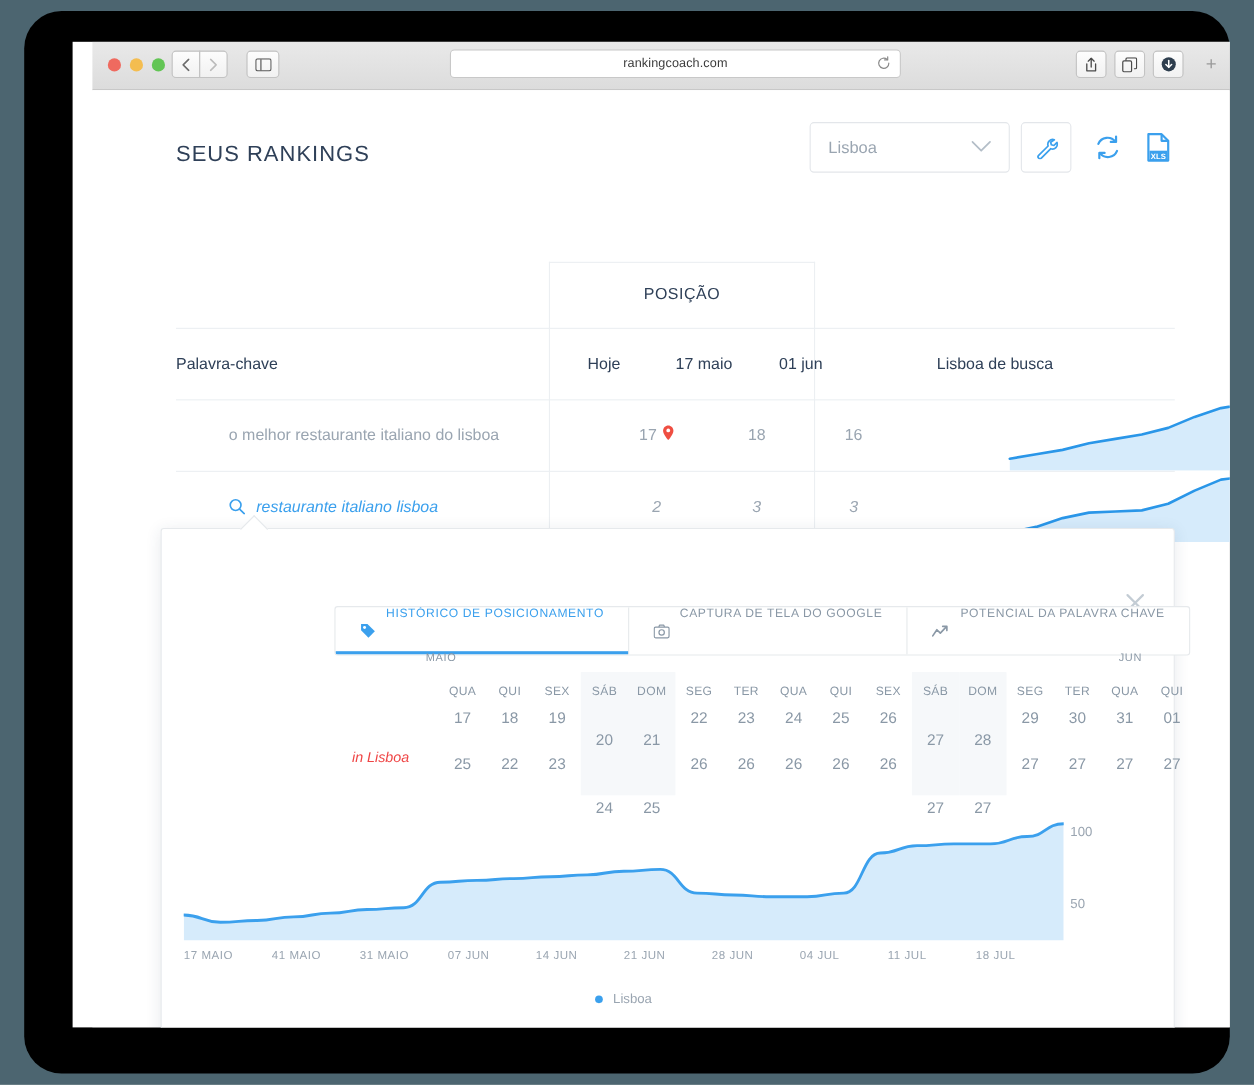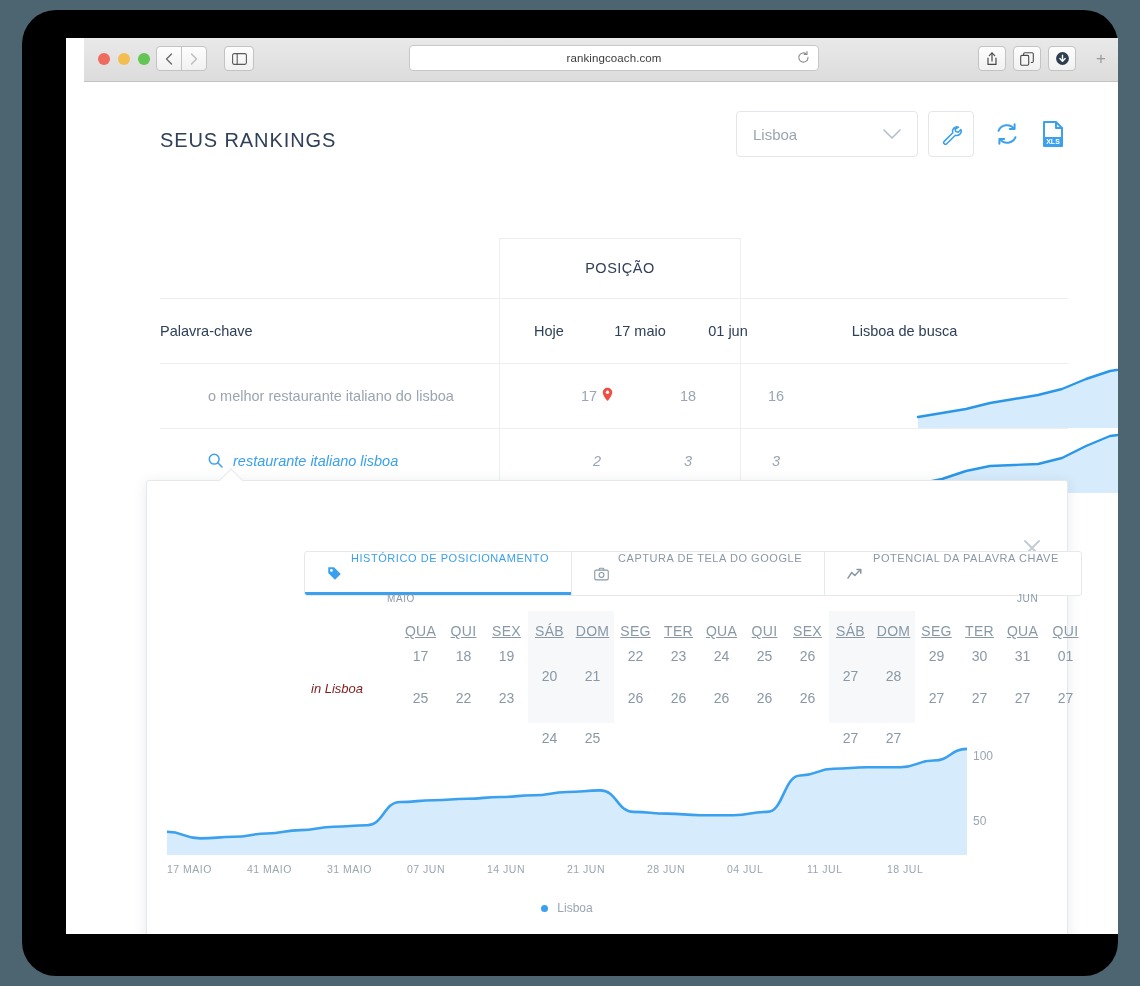--- a/index.html
+++ b/index.html
@@ -199,30 +199,30 @@
     width: 100%; height: 3px; background: #3ba0ed;
   }
   .ptab .ti { display: flex; align-items: center; }
 
   
   #cal-strip { position: absolute; left: 44px; top: 112px; width: 836px; height: 130px; }
   #cal-month-left  { position: absolute; left: 196px; top: 0; font-size: 10px; letter-spacing: .6px; color: #8a98a6; }
   #cal-month-right { position: absolute; left: 826px; top: 0; font-size: 10px; letter-spacing: .6px; color: #8a98a6; }
   #cal-row-label {
     position: absolute; left: 120px; top: 88px; width: 70px;
-    text-align: left; font-size: 13px; font-style: italic; color: #7f1d1d;
+    text-align: center; font-size: 13px; font-style: italic; color: #ef4444;
   }
   #cal-days { position: absolute; left: 208px; top: 18px; display: flex; }
   .cal-col {
     width: 43px; padding-top: 12px; height: 112px;
     display: flex; flex-direction: column; align-items: center;
     text-align: center;
   }
   .cal-col.weekend { background: #f6f8fa; gap: 20px; }
-  .cal-dow { font-size: 14px; letter-spacing: .3px; color: #8a98a6; text-decoration: underline; }
+  .cal-dow { font-size: 11px; letter-spacing: .3px; color: #8a98a6; }
   .cal-dom { font-size: 14px; color: #8a98a6; margin-top: 9px; }
   .cal-val { font-size: 14px; color: #8a98a6; margin-top: 26px; }
 
   
   #rank-chart { position: absolute; left: 20px; top: 258px; width: 884px; height: 190px; }
   #chart-plot { position: absolute; left: 0; top: 0; width: 800px; height: 116px; }
   #y-labels { position: absolute; left: 806px; top: 0; width: 60px; height: 116px; }
   #y-labels span { position: absolute; font-size: 12px; color: #9aa5b1; }
   #y-100 { top: 10px; }
   #y-50  { top: 75px; }

